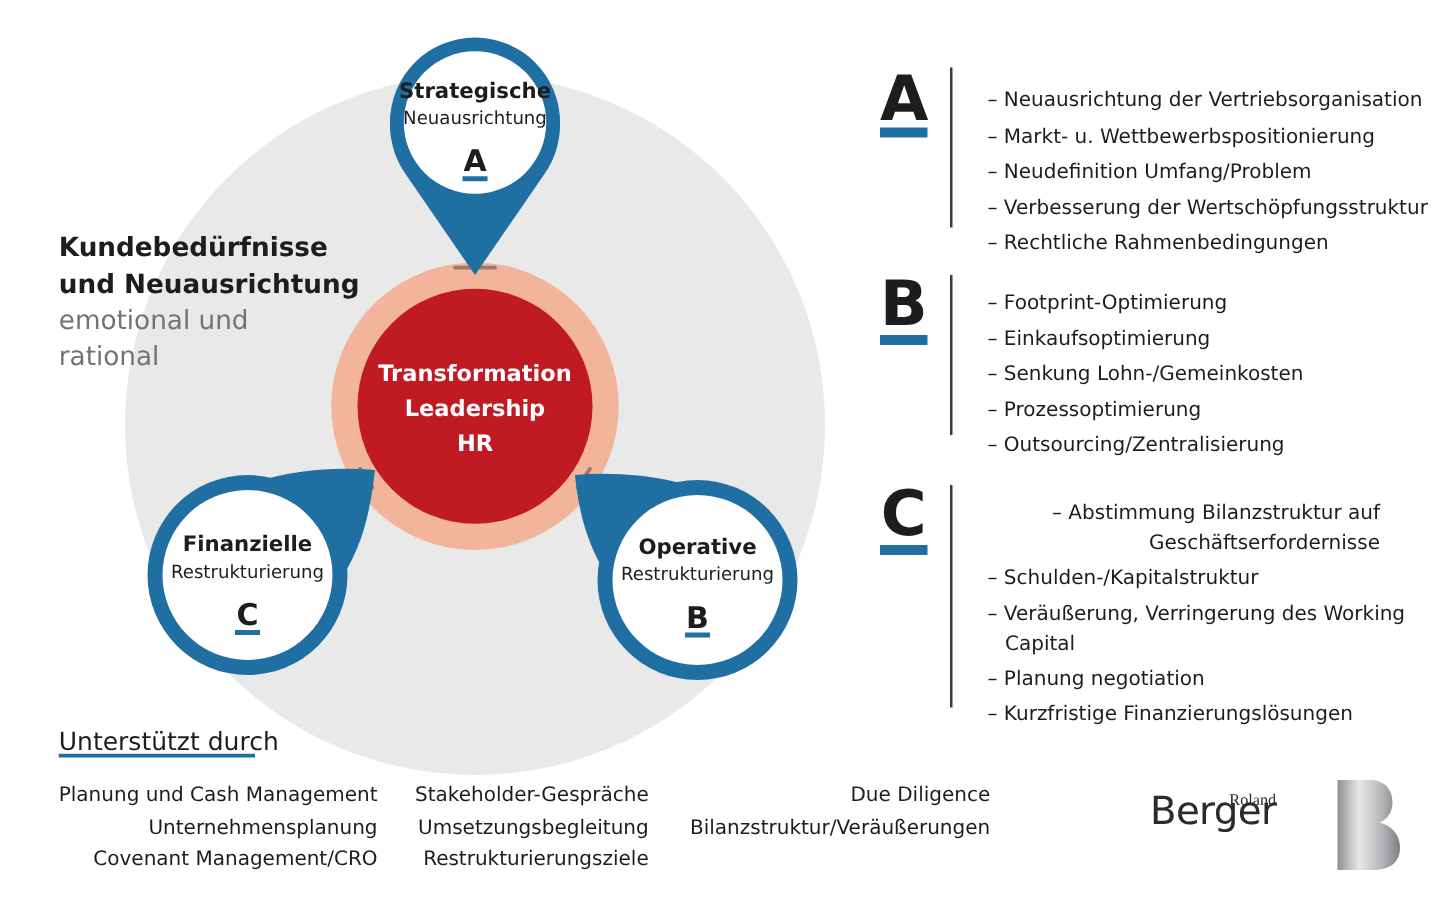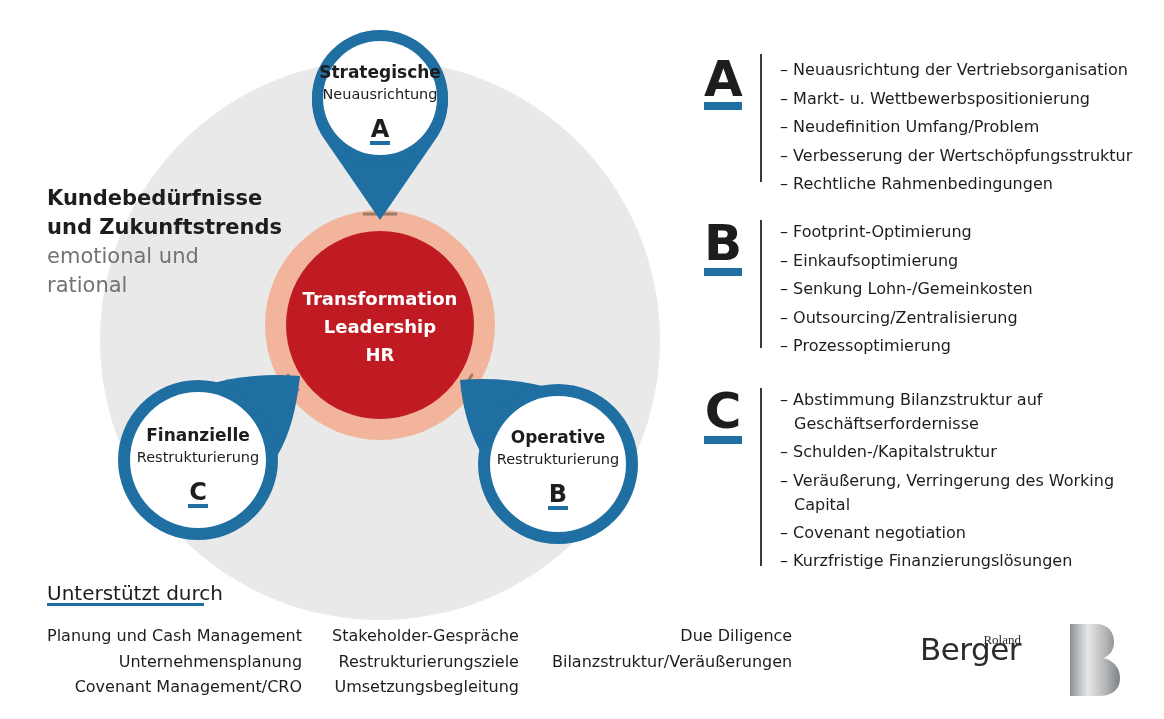--- a/index.html
+++ b/index.html
@@ -8,21 +8,21 @@
   #diagram { position: absolute; left: 0; top: 0; }
   .svg-text { font-family: "DejaVu Sans", "Liberation Sans", sans-serif; }
   .needs { position: absolute; left: 47px; top: 184px; font-size: 21px; line-height: 29px; }
   .needs .bold { font-weight: bold; }
   .needs .light { font-weight: normal; color: #737373; }
   .legend { position: absolute; left: 704px; width: 440px; }
   .legend .letter { position: absolute; left: 0; top: 0; width: 38px; text-align: center;
                     font-size: 50px; font-weight: bold; line-height: 50px; color: #1d1d1b; }
   .legend .letter-bar { position: absolute; left: 0; width: 38px; height: 8px; background: #1f6fa3; }
   .legend .vline { position: absolute; left: 56px; width: 2px; background: #3a3a3a; }
-  .legend ul { list-style: none; margin: 4px; padding: 0; position: absolute; left: 72px; top: 0; }
+  .legend ul { list-style: none; margin: 14px; padding: 0; position: absolute; left: 72px; top: 0; }
   .legend li { font-size: 16px; line-height: 28.5px; white-space: nowrap; }
   .legend li.wrap { white-space: normal; width: 360px; line-height: 24px; padding: 2px 0; text-indent: -14px; padding-left: 14px; }
   .support-title { position: absolute; left: 47px; top: 581px; font-size: 20px; }
   .support-bar { position: absolute; left: 47px; top: 603px; width: 157px; height: 3px; background: #1f6fa3; }
   .support-col { position: absolute; top: 623px; font-size: 16px; line-height: 25.5px; text-align: right; }
   .support-col div { white-space: nowrap; }
   .logo { position: absolute; left: 965px; top: 620px; width: 160px; height: 80px; }
   .logo .roland { position: absolute; right: 104px; top: 12px; font-size: 13px; color: #2b2b2b; font-family: Liberation Serif, serif; }
   .logo .berger { position: absolute; right: 104px; top: 11px; font-size: 31px; color: #2b2b2b; letter-spacing: -0.5px; }
   .logo .bmark { position: absolute; left: 103px; top: 2px; }
@@ -79,21 +79,21 @@
     <circle cx="558" cy="464" r="68" fill="#ffffff"></circle>
     <text class="svg-text" x="558" y="443" text-anchor="middle" font-size="17" font-weight="bold" fill="#1d1d1b">Operative</text>
     <text class="svg-text" x="558" y="464" text-anchor="middle" font-size="14.5" fill="#1d1d1b">Restrukturierung</text>
     <text class="svg-text" x="558" y="502" text-anchor="middle" font-size="24" font-weight="bold" fill="#1d1d1b">B</text>
     <rect x="548" y="506" width="20" height="4" fill="#1f6fa3"></rect>
   </g>
 </svg>
 
 <div class="needs">
   <div class="bold">Kundebedürfnisse</div>
-  <div class="bold">und Zukunftstrends</div>
+  <div class="bold">und Neuausrichtung</div>
   <div class="light">emotional und</div>
   <div class="light">rational</div>
 </div>
 
 <div class="legend" style="top:52px; height:135px;">
   <div class="letter" style="top:2px;">A</div>
   <div class="letter-bar" style="top:50px;"></div>
   <div class="vline" style="top:2px; height:128px;"></div>
   <ul>
     <li>– Neuausrichtung der Vertriebsorganisation</li>
@@ -105,50 +105,50 @@
 </div>
 
 <div class="legend" style="top:214px; height:140px;">
   <div class="letter" style="top:4px;">B</div>
   <div class="letter-bar" style="top:54px;"></div>
   <div class="vline" style="top:6px; height:128px;"></div>
   <ul>
     <li>– Footprint-Optimierung</li>
     <li>– Einkaufsoptimierung</li>
     <li>– Senkung Lohn-/Gemeinkosten</li>
+    <li>– Prozessoptimierung</li>
     <li>– Outsourcing/Zentralisierung</li>
-    <li>– Prozessoptimierung</li>
   </ul>
 </div>
 
 <div class="legend" style="top:382px; height:190px;">
   <div class="letter" style="top:4px;">C</div>
   <div class="letter-bar" style="top:54px;"></div>
   <div class="vline" style="top:6px; height:178px;"></div>
   <ul>
-    <li class="wrap" style="width:300px;">– Abstimmung Bilanzstruktur auf Geschäftserfordernisse</li>
+    <li class="wrap" style="width:300px;text-align:right;">– Abstimmung Bilanzstruktur auf Geschäftserfordernisse</li>
     <li>– Schulden-/Kapitalstruktur</li>
     <li class="wrap" style="width:350px;">– Veräußerung, Verringerung des Working Capital</li>
-    <li>– Covenant negotiation</li>
+    <li>– Planung negotiation</li>
     <li>– Kurzfristige Finanzierungslösungen</li>
   </ul>
 </div>
 
 <div class="support-title">Unterstützt durch</div>
 <div class="support-bar"></div>
 
 <div class="support-col" style="left:47px;">
   <div>Planung und Cash Management</div>
   <div>Unternehmensplanung</div>
   <div>Covenant Management/CRO</div>
 </div>
 <div class="support-col" style="left:332px;">
   <div>Stakeholder-Gespräche</div>
+  <div>Umsetzungsbegleitung</div>
   <div>Restrukturierungsziele</div>
-  <div>Umsetzungsbegleitung</div>
 </div>
 <div class="support-col" style="left:552px;">
   <div>Due Diligence</div>
   <div>Bilanzstruktur/Veräußerungen</div>
 </div>
 
 <div class="logo">
   <div class="roland">Roland</div>
   <div class="berger">Berger</div>
   <svg class="bmark" width="54" height="76" viewBox="0 0 54 76">

